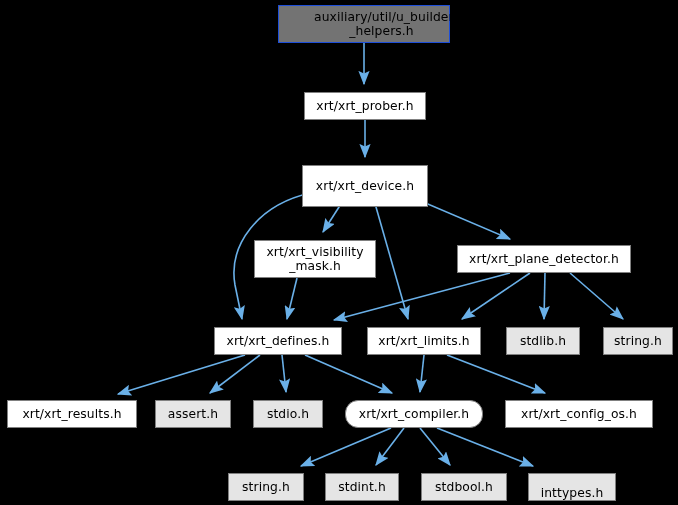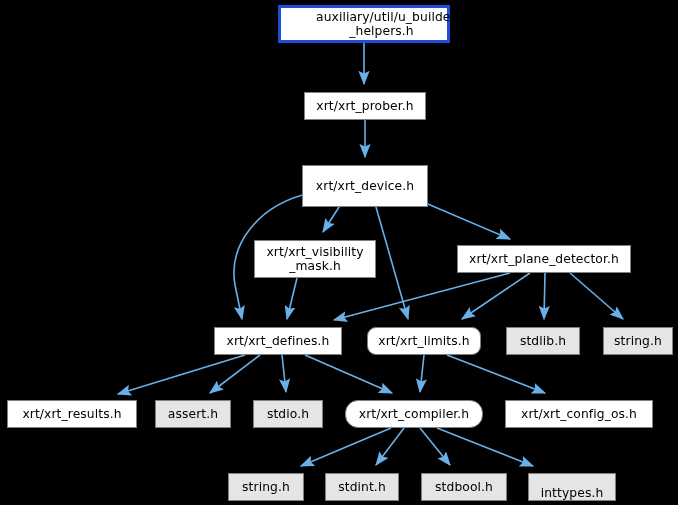--- a/index.html
+++ b/index.html
@@ -34,22 +34,22 @@
     font-size: 12.3px;
     line-height: 14.5px;
     color: #000000;
     background: #ffffff;
     border: 1px solid #808080;
     white-space: pre-line;
     letter-spacing: 0.1px;
     z-index: 5;
   }
   .node.root {
-    background: #ffffff;
-    border: 3px solid #1d4ed8;
+    background: #737373;
+    border: 1px solid #1d4ed8;
     padding-left: 35px;
   }
   .node.system {
     background: #e5e5e5;
     border: 1px solid #808080;
   }
   .node-label {
     display: block;
     width: 100%;
     white-space: pre-line;
@@ -93,21 +93,21 @@
 
   <div id="node-group">
       <div class="node root" style="left: 278px; top: 5px; width: 172px; height: 38px;"><span class="node-label">auxiliary/util/u_builder
 _helpers.h</span></div>
       <div class="node" style="left: 304px; top: 92px; width: 122px; height: 28px;"><span class="node-label">xrt/xrt_prober.h</span></div>
       <div class="node" style="left: 302px; top: 165px; width: 126px; height: 42px;"><span class="node-label">xrt/xrt_device.h</span></div>
       <div class="node" style="left: 254px; top: 240px; width: 122px; height: 38px;"><span class="node-label">xrt/xrt_visibility
 _mask.h</span></div>
       <div class="node" style="left: 457px; top: 245px; width: 174px; height: 28px;"><span class="node-label">xrt/xrt_plane_detector.h</span></div>
       <div class="node" style="left: 214px; top: 327px; width: 128px; height: 28px;"><span class="node-label">xrt/xrt_defines.h</span></div>
-      <div class="node" style="left: 367px; top: 327px; width: 114px; height: 28px; border-radius: 9px;"><span class="node-label">xrt/xrt_limits.h</span></div>
+      <div class="node" style="left: 367px; top: 327px; width: 114px; height: 28px;"><span class="node-label">xrt/xrt_limits.h</span></div>
       <div class="node system" style="left: 506px; top: 327px; width: 74px; height: 28px;"><span class="node-label">stdlib.h</span></div>
       <div class="node system" style="left: 603px; top: 327px; width: 70px; height: 28px;"><span class="node-label">string.h</span></div>
       <div class="node" style="left: 7px; top: 400px; width: 130px; height: 28px;"><span class="node-label">xrt/xrt_results.h</span></div>
       <div class="node system" style="left: 155px; top: 400px; width: 76px; height: 28px;"><span class="node-label">assert.h</span></div>
       <div class="node system" style="left: 253px; top: 400px; width: 70px; height: 28px;"><span class="node-label">stdio.h</span></div>
       <div class="node" style="left: 345px; top: 400px; width: 138px; height: 28px; border-radius: 13px;"><span class="node-label">xrt/xrt_compiler.h</span></div>
       <div class="node" style="left: 505px; top: 400px; width: 148px; height: 28px;"><span class="node-label">xrt/xrt_config_os.h</span></div>
       <div class="node system" style="left: 228px; top: 473px; width: 76px; height: 28px;"><span class="node-label">string.h</span></div>
       <div class="node system" style="left: 325px; top: 473px; width: 74px; height: 28px; justify-content: center;"><span class="node-label">stdint.h</span></div>
       <div class="node system" style="left: 421px; top: 473px; width: 86px; height: 28px;"><span class="node-label">stdbool.h</span></div>

